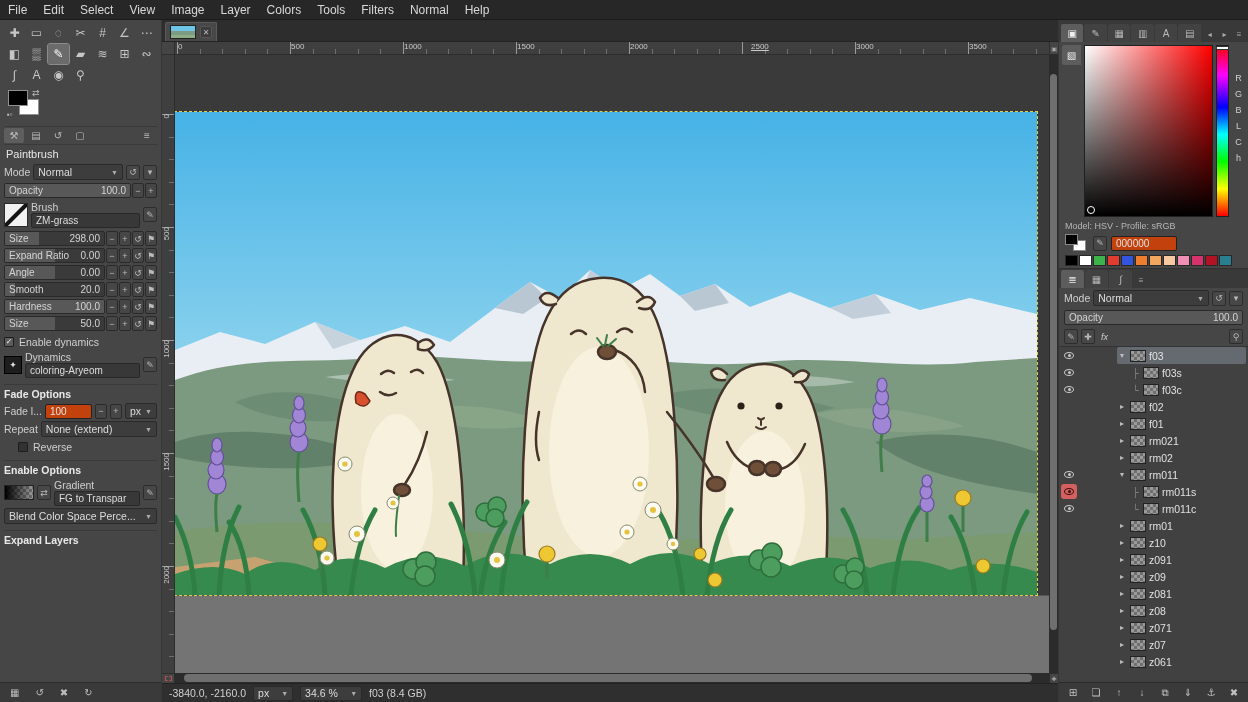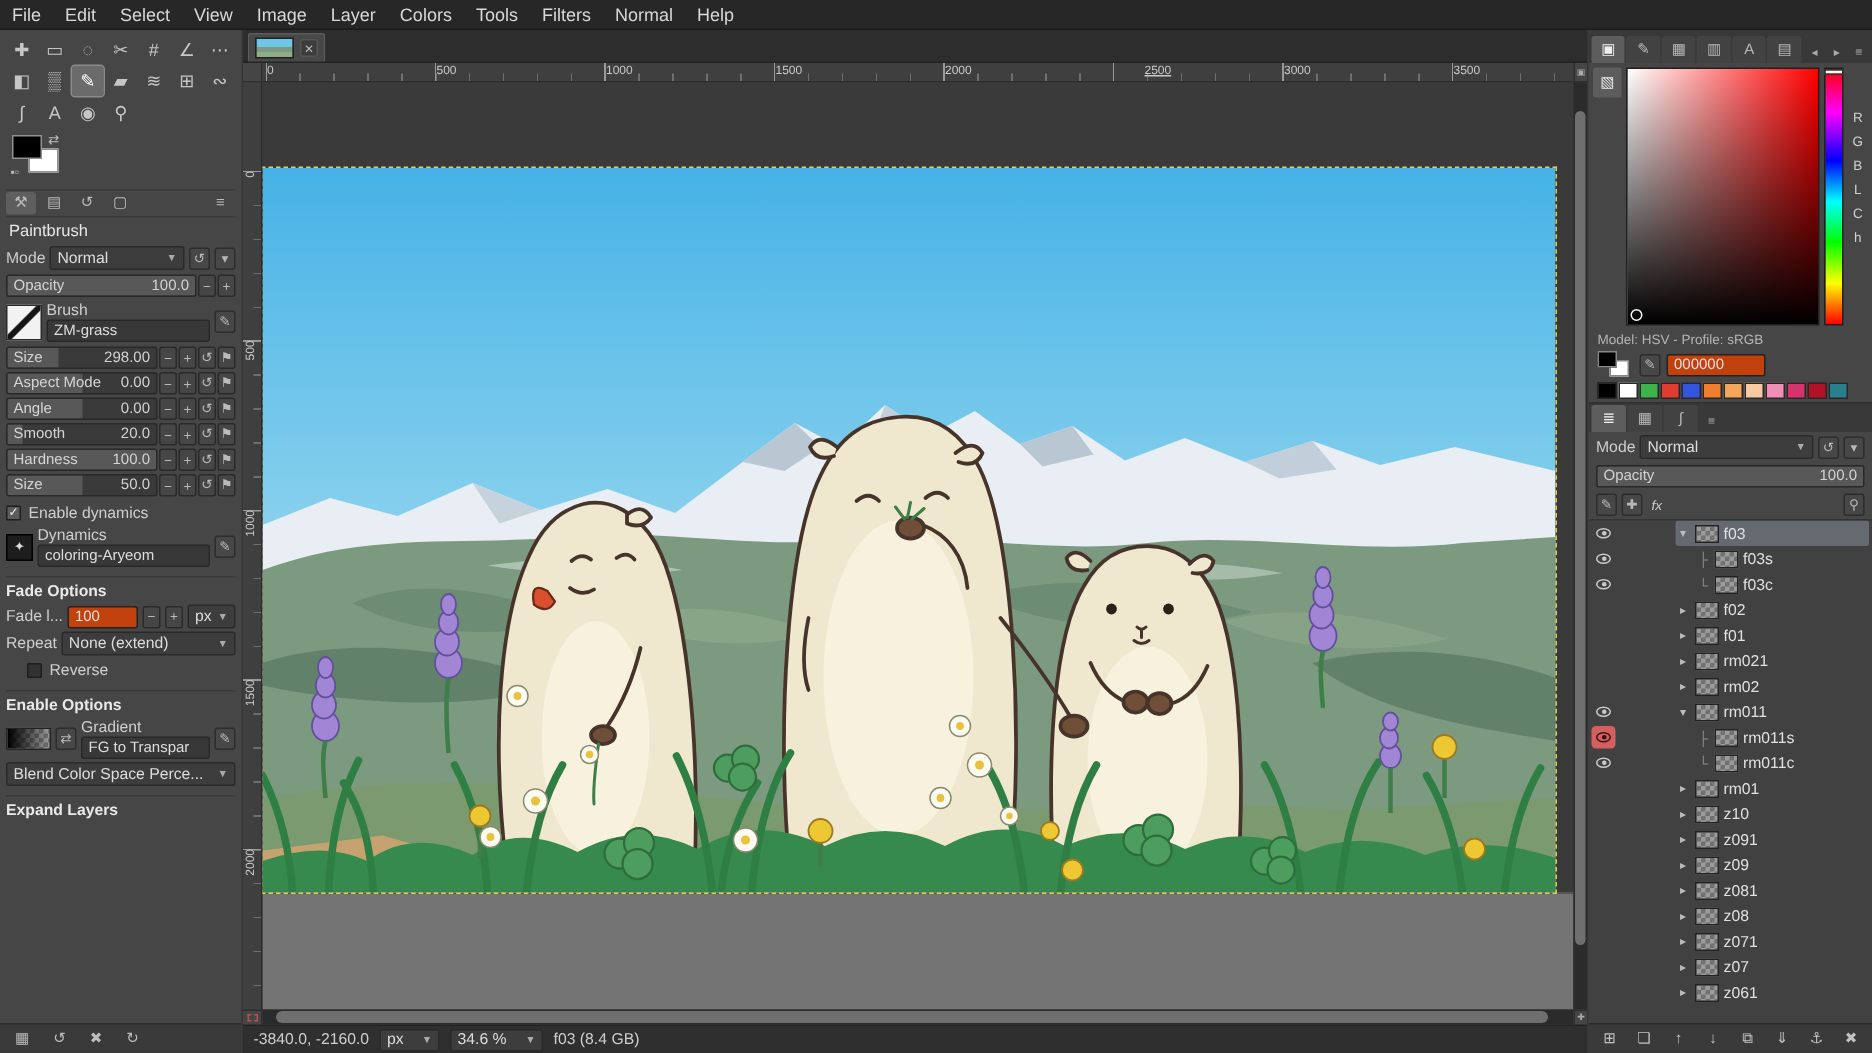--- a/index.html
+++ b/index.html
@@ -225,21 +225,21 @@
               <span class="val">298.00</span>
             </div>
             <div class="sbtn">−</div>
             <div class="sbtn">+</div>
             <div class="sbtn">↺</div>
             <div class="sbtn">⚑</div>
           </div>
           <div class="spinrow">
             <div class="spinscale">
               <div class="fill" style="width: 50%;"></div>
-              <span class="lbl">Aspect Mode</span>
+              <span class="lbl">Expand Ratio</span>
               <span class="val">0.00</span>
             </div>
             <div class="sbtn">−</div>
             <div class="sbtn">+</div>
             <div class="sbtn">↺</div>
             <div class="sbtn">⚑</div>
           </div>
           <div class="spinrow">
             <div class="spinscale">
               <div class="fill" style="width: 50%;"></div>
@@ -365,21 +365,21 @@
       </div>
 
       <div class="canvas-wrap">
         <div class="corner"></div>
         <div class="hruler" id="hruler">
             <span class="rl" style="left: 3px;">0</span>
             <span class="rl" style="left: 116px;">500</span>
             <span class="rl" style="left: 229px;">1000</span>
             <span class="rl" style="left: 342px;">1500</span>
             <span class="rl" style="left: 455px;">2000</span>
-            <span class="rl" style="left: 588px; text-decoration: underline;">2500</span>
+            <span class="rl" style="left: 576px; text-decoration: underline;">2500</span>
             <span class="rl" style="left: 681px;">3000</span>
             <span class="rl" style="left: 794px;">3500</span>
           </div>
         <div class="vruler" id="vruler">
             <span class="rl" style="top: 59px;">0</span>
             <span class="rl" style="top: 172px;">500</span>
             <span class="rl" style="top: 285px;">1000</span>
             <span class="rl" style="top: 398px;">1500</span>
             <span class="rl" style="top: 511px;">2000</span>
           </div>

